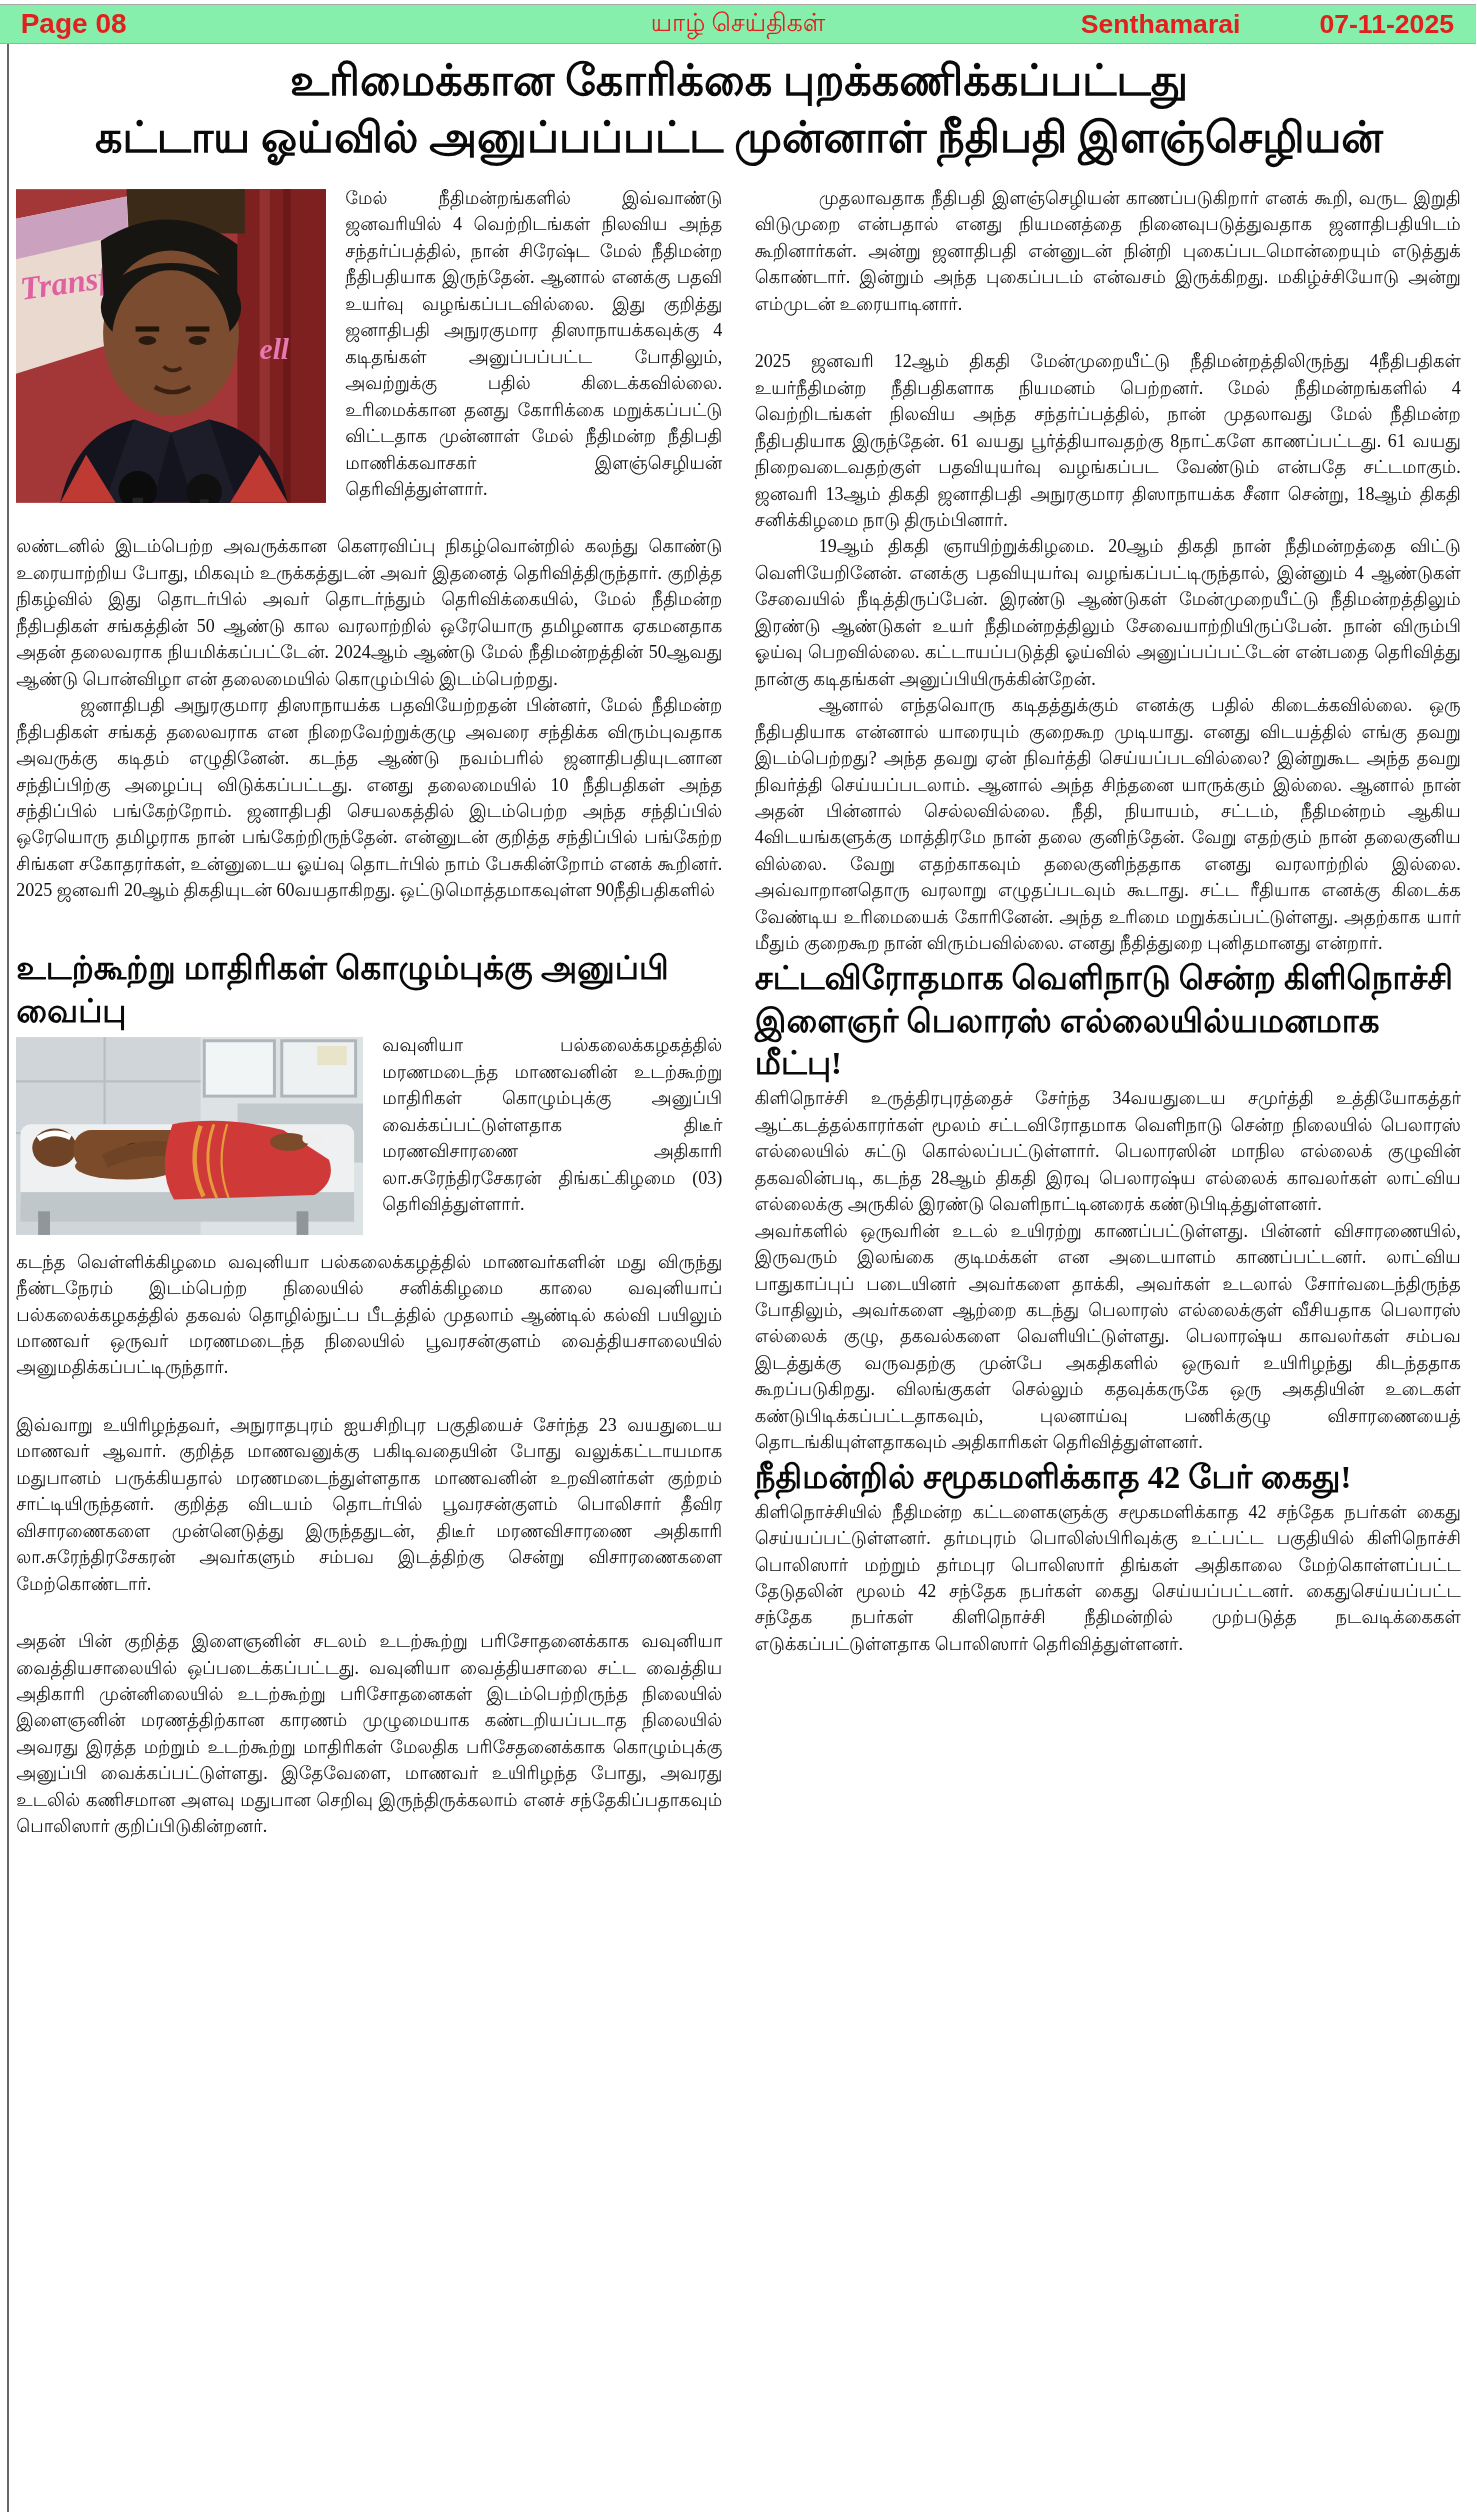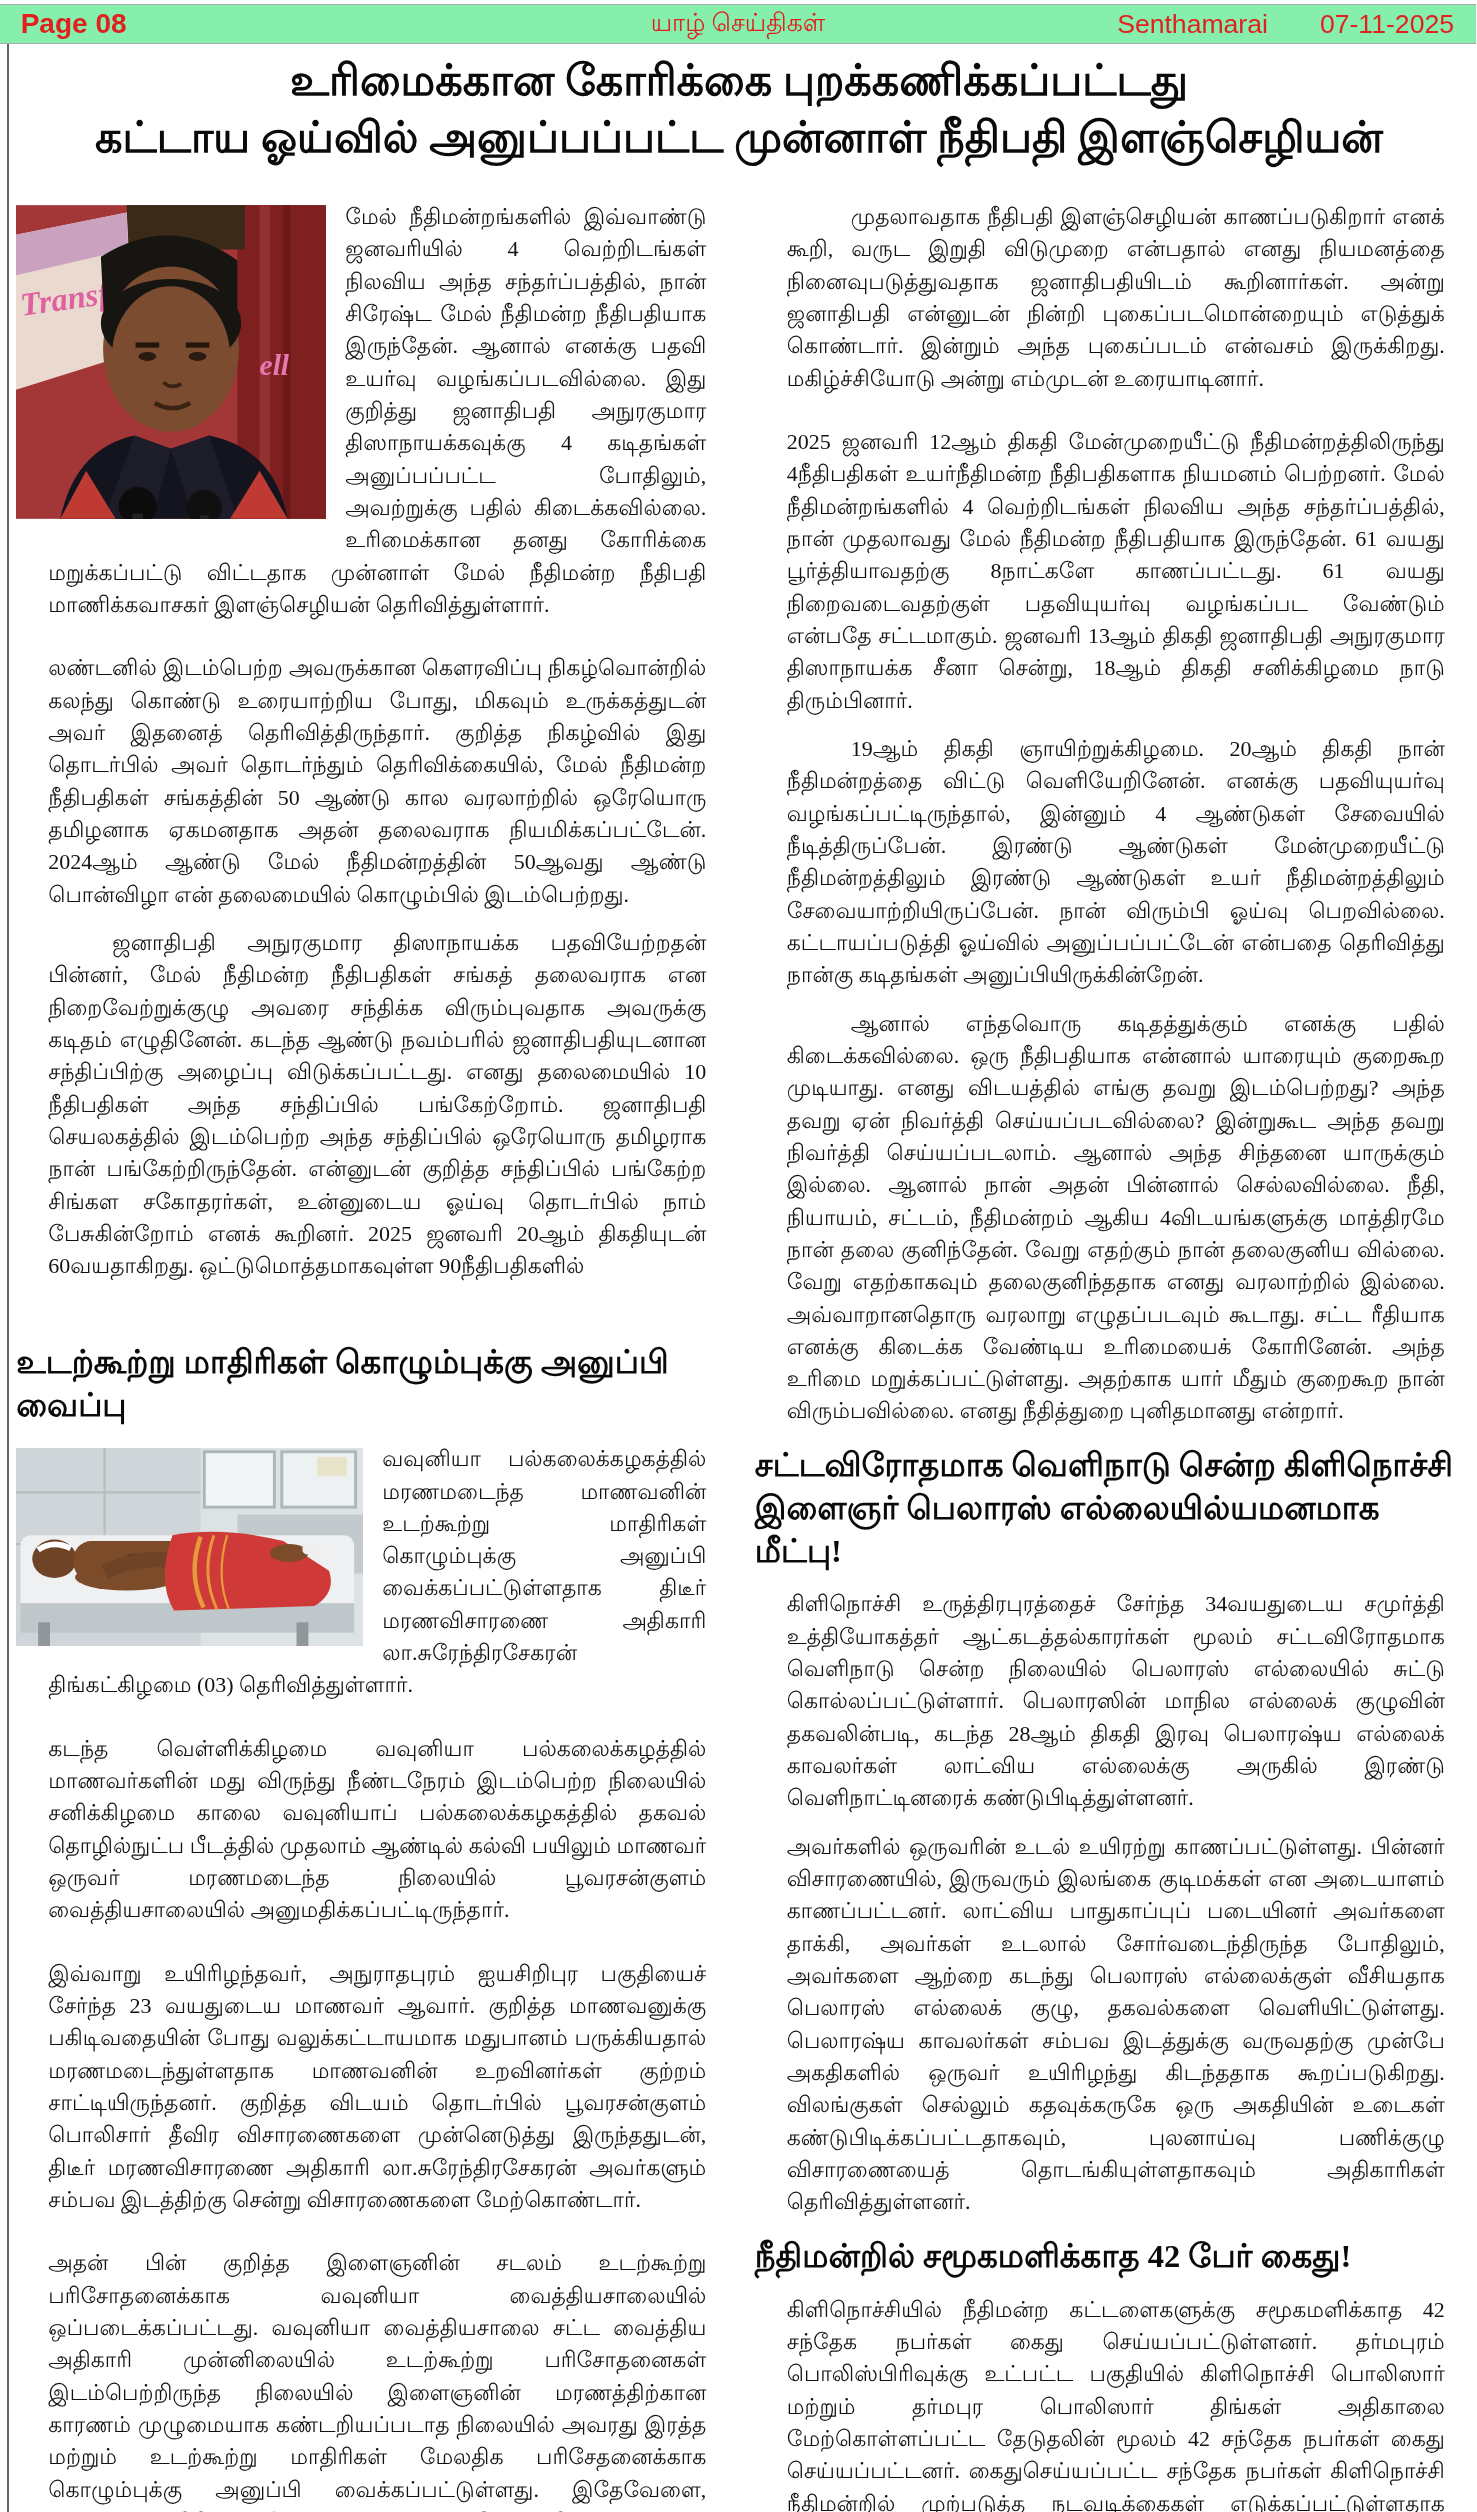--- a/index.html
+++ b/index.html
@@ -13,43 +13,42 @@
   }
   
   .masthead{
     position:absolute;left:0;top:4.4px;width:1476px;height:38px;
     border:1.5px solid #aaa;border-left:none;border-right:none;
     background:#86efac;
     display:flex;align-items:center;
   }
   .masthead .left{position:absolute;left:20.7px;font-size:28px;font-weight:bold;color:#e2201f;font-family:"Liberation Sans",sans-serif;}
   .masthead .center{position:absolute;left:0;right:0;text-align:center;font-size:25px;color:#e2201f;}
-  .masthead .right{position:absolute;right:22px;display:flex;gap:52px;font-size:26.6px;font-weight:normal;color:#e2201f;font-family:"Liberation Sans",sans-serif;}
+  .masthead .right{position:absolute;right:22px;display:flex;gap:79px;font-size:26.6px;font-weight:bold;color:#e2201f;font-family:"Liberation Sans",sans-serif;}
   .page-edge{position:absolute;left:7.4px;top:44px;bottom:0;width:1.5px;background:#666;}
 
   
   .main-headline{
     position:absolute;left:0;top:53px;width:1478px;
     text-align:center;font-weight:bold;color:#0a0a0a;
     font-size:43px;line-height:1.32;letter-spacing:0;font-family:Liberation Serif, serif;
   }
 
   
   .columns{
     position:absolute;left:16.3px;top:185px;width:1445px;bottom:0;
     display:flex;gap:32.5px;
   }
   .col{flex:1;min-width:0;}
   .col-left{width:706px;flex:0 0 706px;}
   .col-right{width:706px;flex:0 0 706px;}
 
   p.body{
-    margin:16px;font-size:22px;line-height:1.47;text-align:justify;
+    margin:0;font-size:18px;line-height:1.47;text-align:justify;
     word-break:normal;
-    padding-left:16px;
   }
   p.gap-before{margin-top:31px;}
   p.indent{text-indent:64px;}
 
   .photo{float:left;margin:4.4px 19px 7.4px 0;display:block;}
   .photo svg{display:block;}
 
   h2.sub{
     font-size:32.5px;line-height:1.32;margin:0;
     font-weight:bold;color:#0a0a0a;clear:both;

